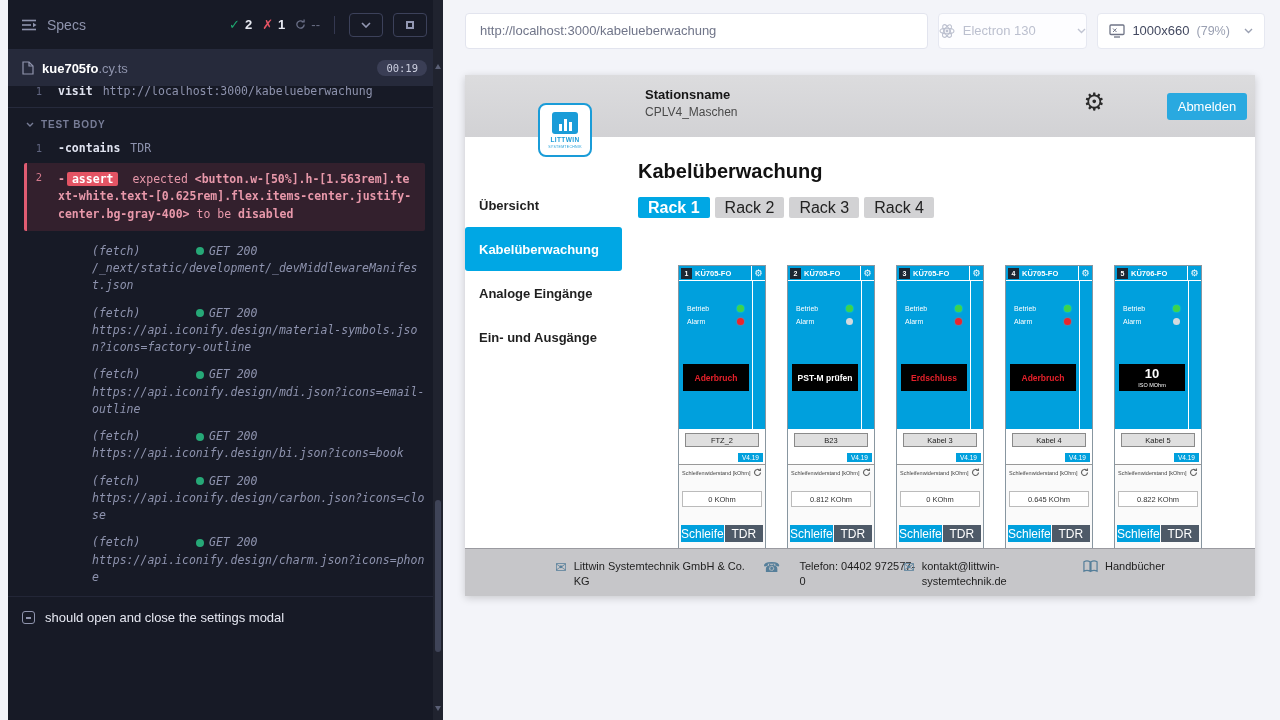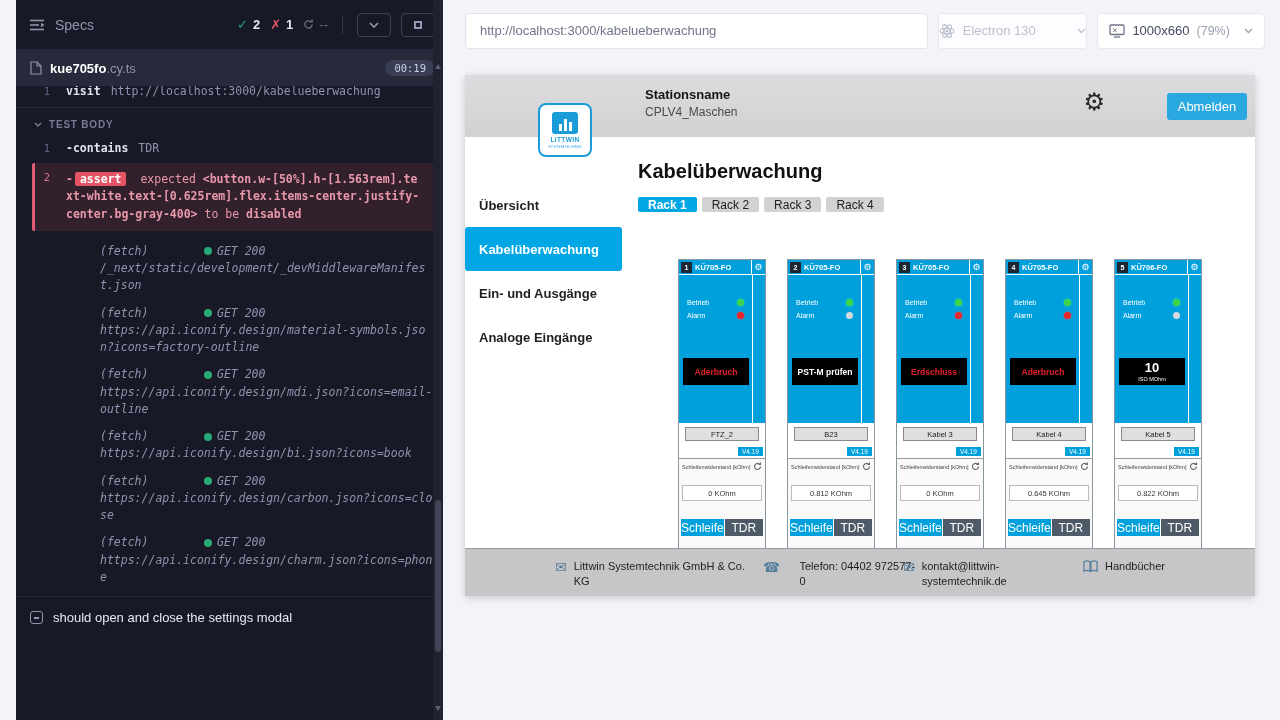--- a/index.html
+++ b/index.html
@@ -1,21 +1,21 @@
 <!DOCTYPE html>
 <html><head>
 <meta charset="utf-8">
 <style>
   * { margin:0; padding:0; box-sizing:border-box; }
   html,body { width:1280px; height:720px; overflow:hidden; font-family:"Liberation Sans", sans-serif; background:#f3f4f9; }
   button { border:none; background:none; font-family:inherit; cursor:pointer; }
   .uni { font-family:"DejaVu Sans", sans-serif; }
 
   
-  .runner { position:absolute; left:16px; top:0; width:433px; height:720px; background:#171a26; overflow:hidden; }
+  .runner { position:absolute; left:8px; top:0; width:433px; height:720px; background:#171a26; overflow:hidden; }
   .r-head { height:50px; display:flex; justify-content:space-between; align-items:center; padding:0 14px; border-bottom:1px solid #262a3c; }
   .r-head-left { display:flex; align-items:center; gap:10px; color:#8f94ad; font-size:14px; }
   .r-head-right { display:flex; align-items:center; gap:10px; }
   .stat { display:flex; align-items:center; gap:5px; font-size:13px; }
   .stat b { color:#e8eaf2; font-weight:bold; }
   .stat.pend b { color:#6b7088; font-weight:normal; }
   .ic-pass { color:#1fa971; font-family:"DejaVu Sans",sans-serif; }
   .ic-fail { color:#e45464; font-family:"DejaVu Sans",sans-serif; }
   .ic-pend { color:#6b7088; display:flex; }
   .vdiv { width:1px; height:18px; background:#343850; margin:0 4px; }
@@ -85,21 +85,21 @@
   .gear-btn { position:absolute; right:150px; top:15px; font-size:24px; color:#2b2b2b; line-height:1; }
   .logout-btn { position:absolute; right:8px; top:18px; width:80px; height:27px; background:#29a9e0; color:#fff; font-size:13px; border-radius:3px; }
 
   .app-sidebar { position:absolute; top:62px; left:0; width:157px; bottom:48px; background:#fff; padding-top:46px; }
   .side-item { height:44px; display:flex; align-items:center; padding:0 14px; font-size:13px; font-weight:bold; color:#1f1f1f; }
   .side-item.active { background:#00a7e4; color:#fff; border-radius:3px; }
 
   .app-main { position:absolute; left:157px; top:62px; right:0; bottom:48px; background:#fff; overflow:hidden; }
   .page-title { margin:23px 0 0 16px; font-size:20px; font-weight:bold; color:#111; }
   .tabs { display:flex; gap:5px; margin:14px 0 0 16px; }
-  .tab { height:15px; padding:0 10px; font-size:12px; display:flex; align-items:center; background:#d2d2d4; color:#222; border-radius:2px; }
+  .tab { height:21px; padding:0 10px; font-size:16px; display:flex; align-items:center; background:#d2d2d4; color:#222; border-radius:2px; }
   .tab.active { background:#00a7e4; color:#fff; font-weight:bold; }
 
   .cards { display:flex; gap:21px; margin:47px 0 0 56px; }
   .card { width:88px; height:300px; background:#00a0dd; border:1px solid #8896a0; display:flex; flex-direction:column; flex:none; }
   .card-head { height:15px; display:flex; align-items:center; border-bottom:1px solid #fff; }
   .card-num { width:11px; height:11px; background:#1c2733; color:#fff; font-size:7px; font-weight:bold; display:flex; align-items:center; justify-content:center; margin:0 3px 0 2px; flex:none; }
   .card-title { flex:1; font-size:7.5px; font-weight:bold; color:#fff; white-space:nowrap; overflow:hidden; }
   .card-gear { width:14px; align-self:stretch; border-left:1px solid #fff; display:flex; align-items:center; justify-content:center; color:#fff; font-size:9px; flex:none; }
   .card-body { height:148px; display:flex; }
   .cb-main { flex:1; padding-top:24px; }
@@ -345,22 +345,22 @@
         <div class="station-label">Stationsname</div>
         <div class="station-value">CPLV4_Maschen</div>
       </div>
       <span class="gear-btn uni">⚙</span>
       <button class="logout-btn">Abmelden</button>
     </div>
 
     <nav class="app-sidebar">
       <div class="side-item">Übersicht</div>
       <div class="side-item active">Kabelüberwachung</div>
+      <div class="side-item">Analoge Eingänge</div>
       <div class="side-item">Ein- und Ausgänge</div>
-      <div class="side-item">Analoge Eingänge</div>
     </nav>
 
     <section class="app-main">
       <h1 class="page-title">Kabelüberwachung</h1>
       <div class="tabs">
         <div class="tab active">Rack 1</div>
         <div class="tab">Rack 2</div>
         <div class="tab">Rack 3</div>
         <div class="tab">Rack 4</div>
       </div>

